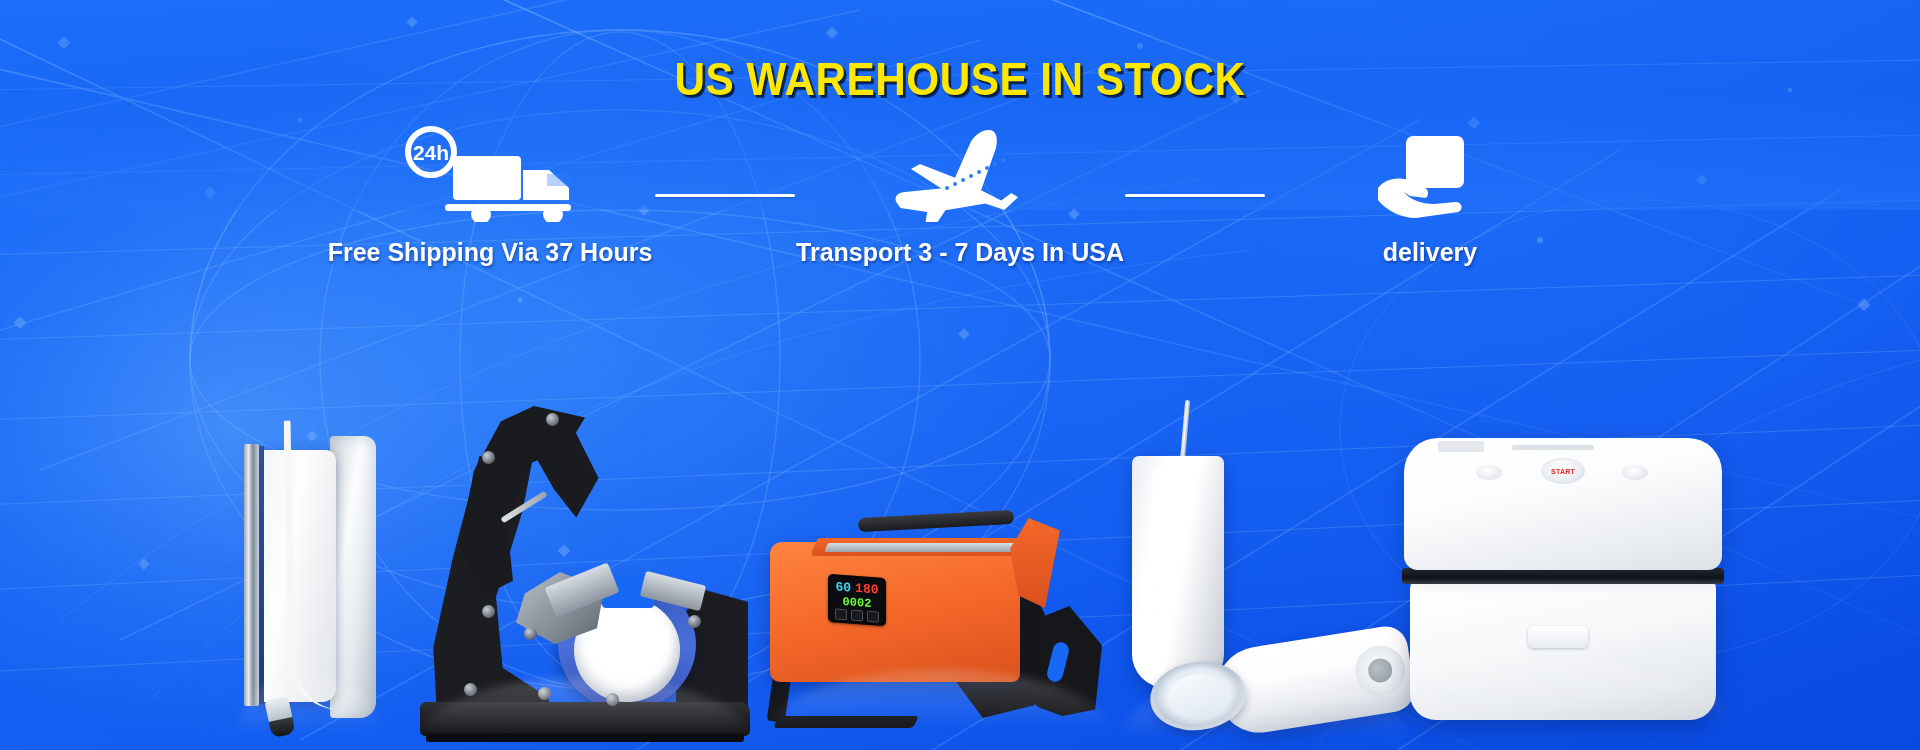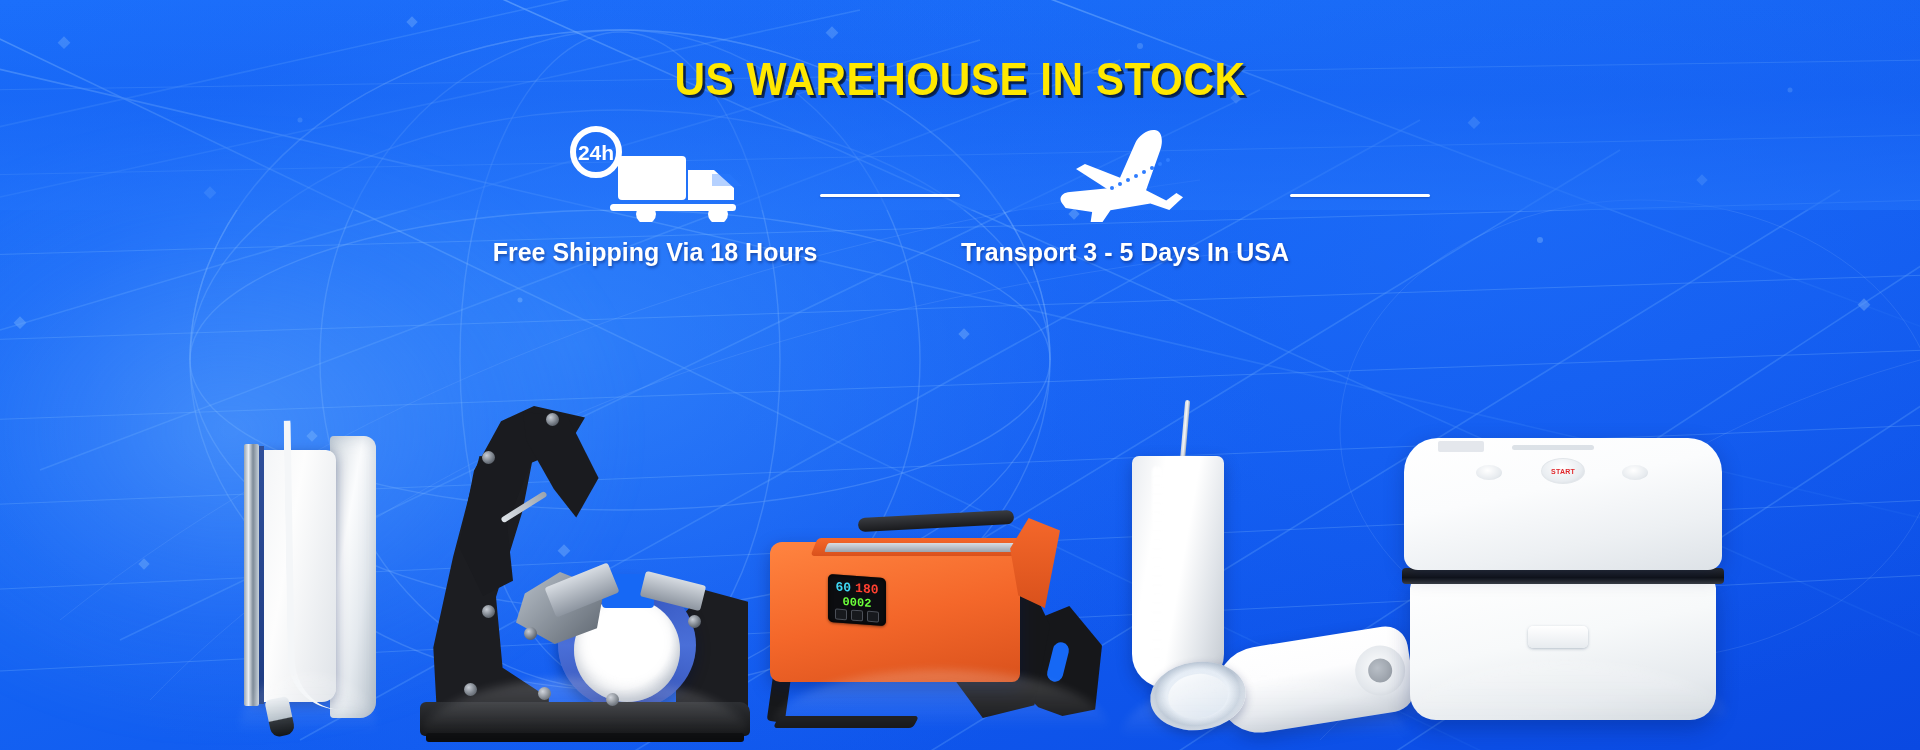--- a/index.html
+++ b/index.html
@@ -433,21 +433,21 @@
             <rect x="50" y="78" width="126" height="7" rx="3.5"></rect>
             <circle cx="86" cy="88" r="10"></circle>
             <circle cx="158" cy="88" r="10"></circle>
           </g>
           <g>
             <circle cx="36" cy="26" r="23" fill="none" stroke="#ffffff" stroke-width="6"></circle>
             <text x="36" y="34" font-family="Liberation Sans, sans-serif" font-size="21" font-weight="bold" fill="#ffffff" text-anchor="middle">24h</text>
           </g>
         </svg>
       </div>
-      <div class="flabel">Free Shipping Via 18 Hours</div>
+      <div class="flabel">Free Shipping Via 37 Hours</div>
     </div>
 
     <div class="sep"></div>
 
     <div class="feature">
       <div class="ficon">
         <svg width="170" height="96" viewBox="0 0 170 96">
           <g fill="#ffffff" transform="rotate(-18 85 48)">
             <path d="M16 56 C14 50 20 46 27 48 L72 58 L104 22 C110 15 122 12 128 16 C133 19 132 28 126 36 L100 70 L116 86 L128 82 L133 88 L116 96 L100 84 L60 78 L42 92 L34 90 L42 74 L18 62 Z"></path>
             <path d="M66 60 L40 28 L50 26 L84 54 Z"></path>
@@ -457,25 +457,36 @@
               <circle cx="80" cy="58" r="2"></circle>
             <circle cx="88" cy="54" r="2"></circle>
               <circle cx="96" cy="50" r="2"></circle>
             <circle cx="104" cy="46" r="2"></circle>
               <circle cx="112" cy="42" r="2"></circle>
             <circle cx="120" cy="38" r="2"></circle>
               <circle cx="128" cy="34" r="2"></circle>
           </g>
         </svg>
       </div>
-      <div class="flabel">Transport 3 - 5 Days In USA</div>
+      <div class="flabel">Transport 3 - 7 Days In USA</div>
     </div>
 
     <div class="sep"></div>
 
+    <div class="feature small">
+      <div class="ficon">
+        <svg width="120" height="96" viewBox="0 0 120 96">
+          <g fill="#ffffff">
+            <rect x="36" y="10" width="58" height="52" rx="7"></rect>
+            <path d="M8 62 C14 54 26 50 38 54 L52 60 C58 62 60 68 56 72 L40 70 L34 66 C40 74 52 78 64 78 L86 76 C92 76 94 84 88 86 L46 92 C30 92 16 84 8 74 Z"></path>
+          </g>
+        </svg>
+      </div>
+      <div class="flabel">delivery</div>
+    </div>
 
   </div>
 
 
   <div id="products">
 
     <div class="product" id="heat-plate">
       <div class="plate-back"></div>
       <div class="plate-body"></div>
       <div class="plate-edge"></div>

